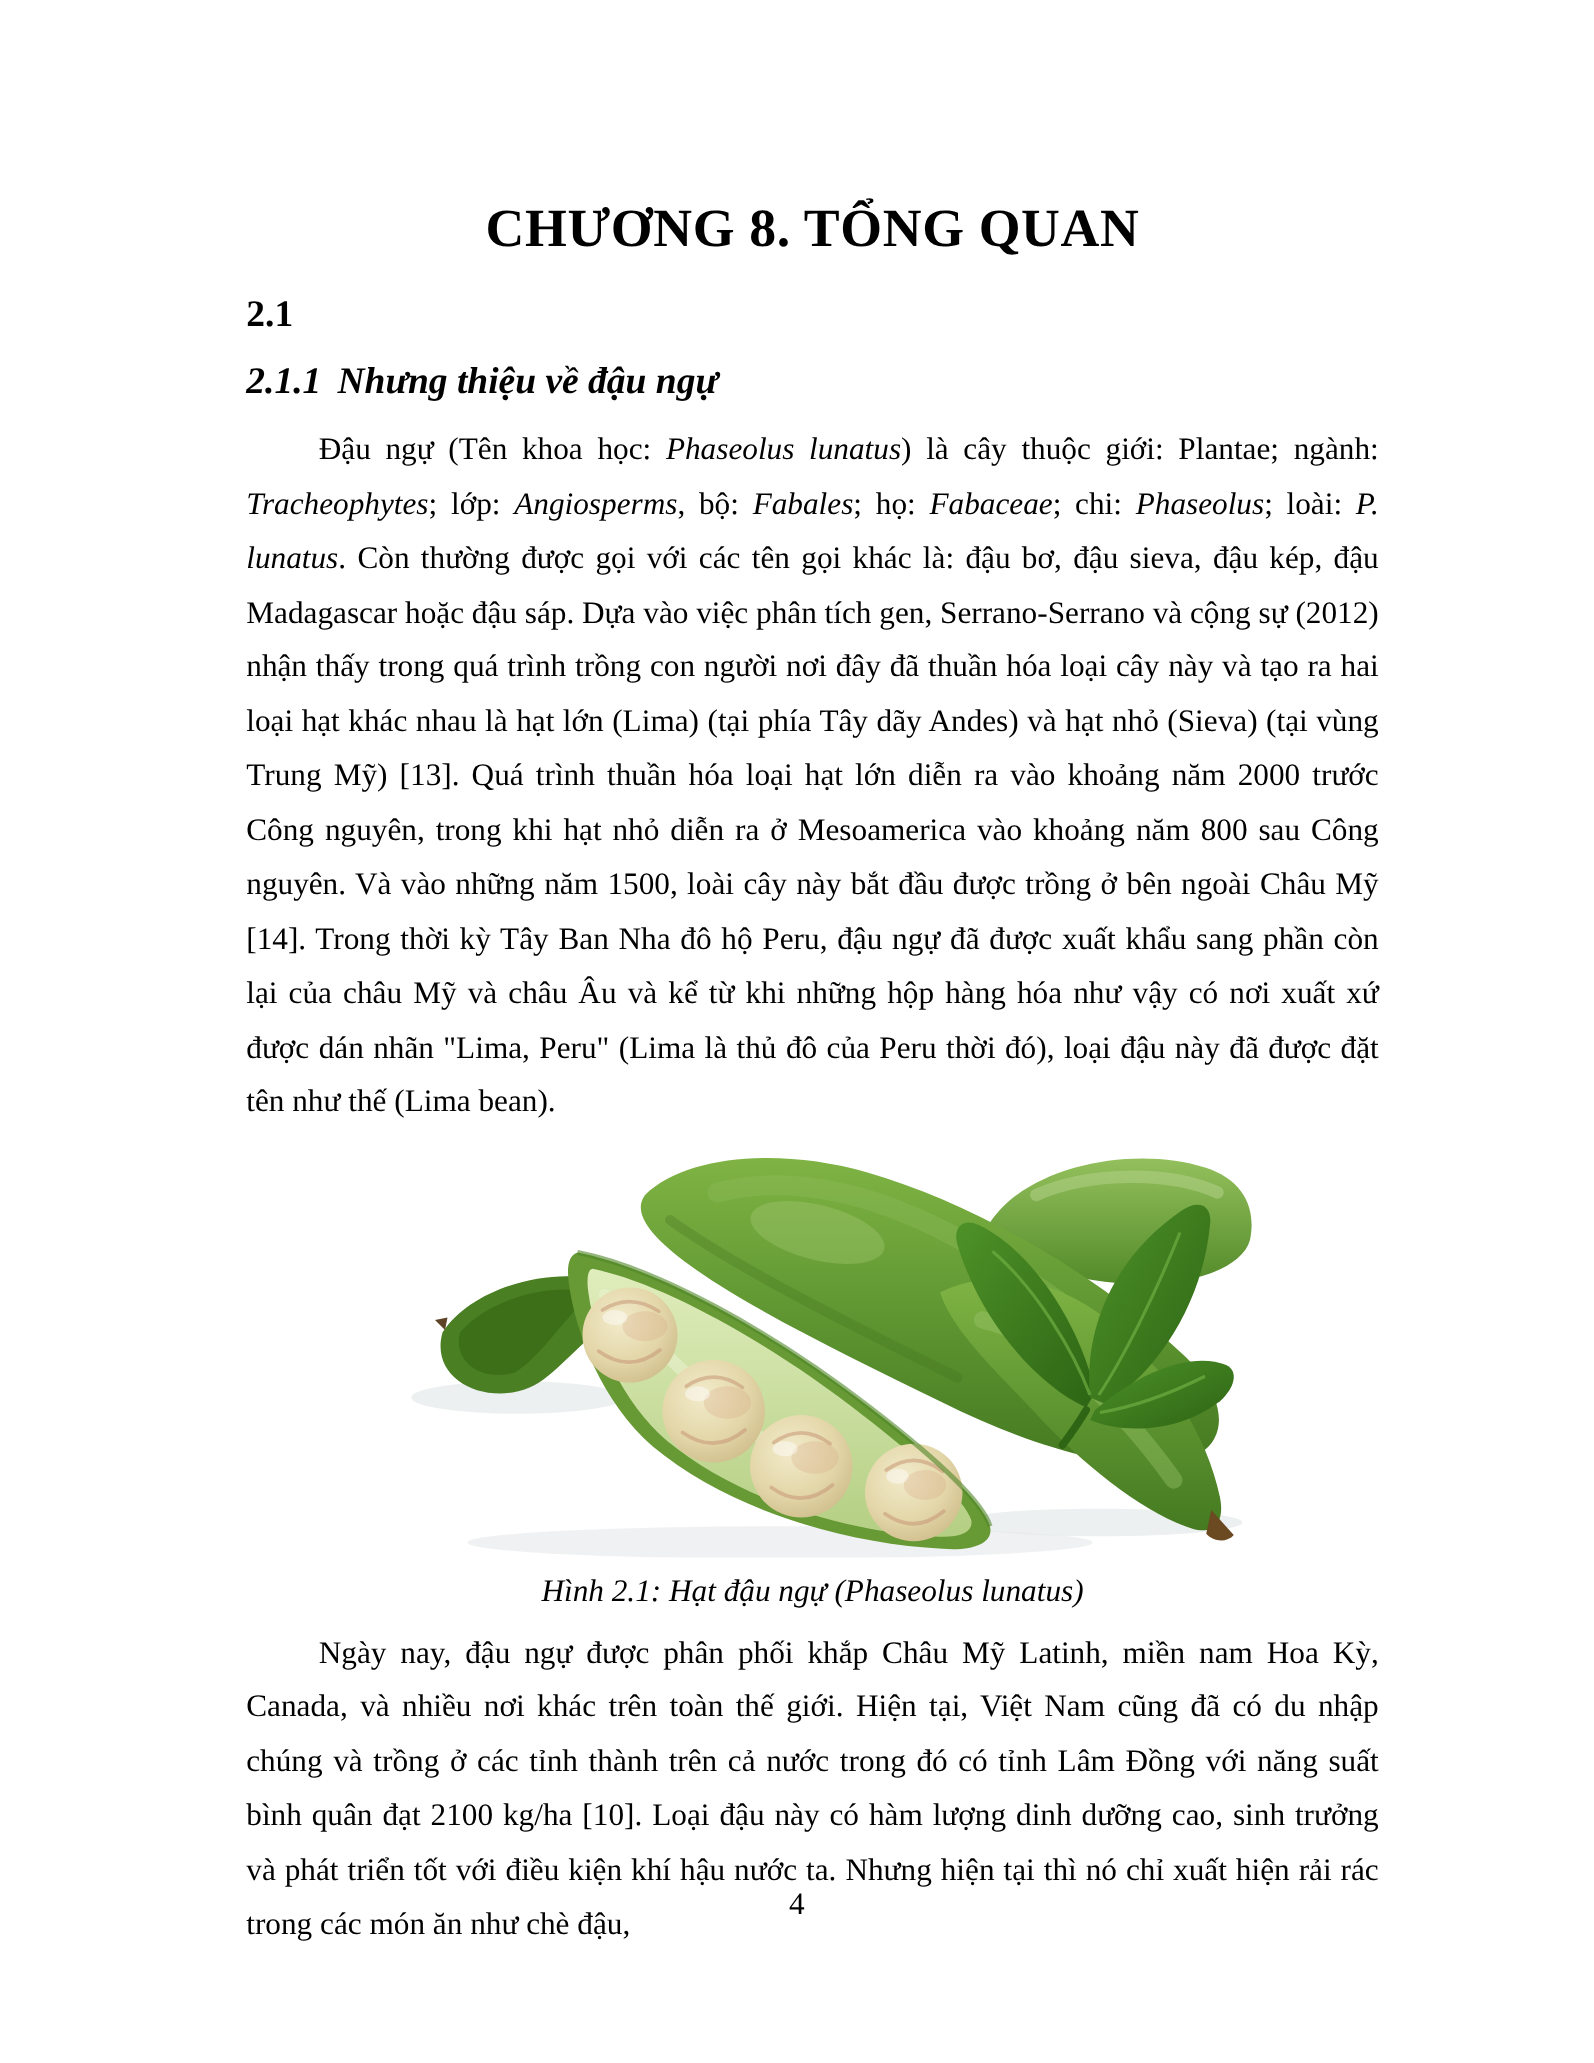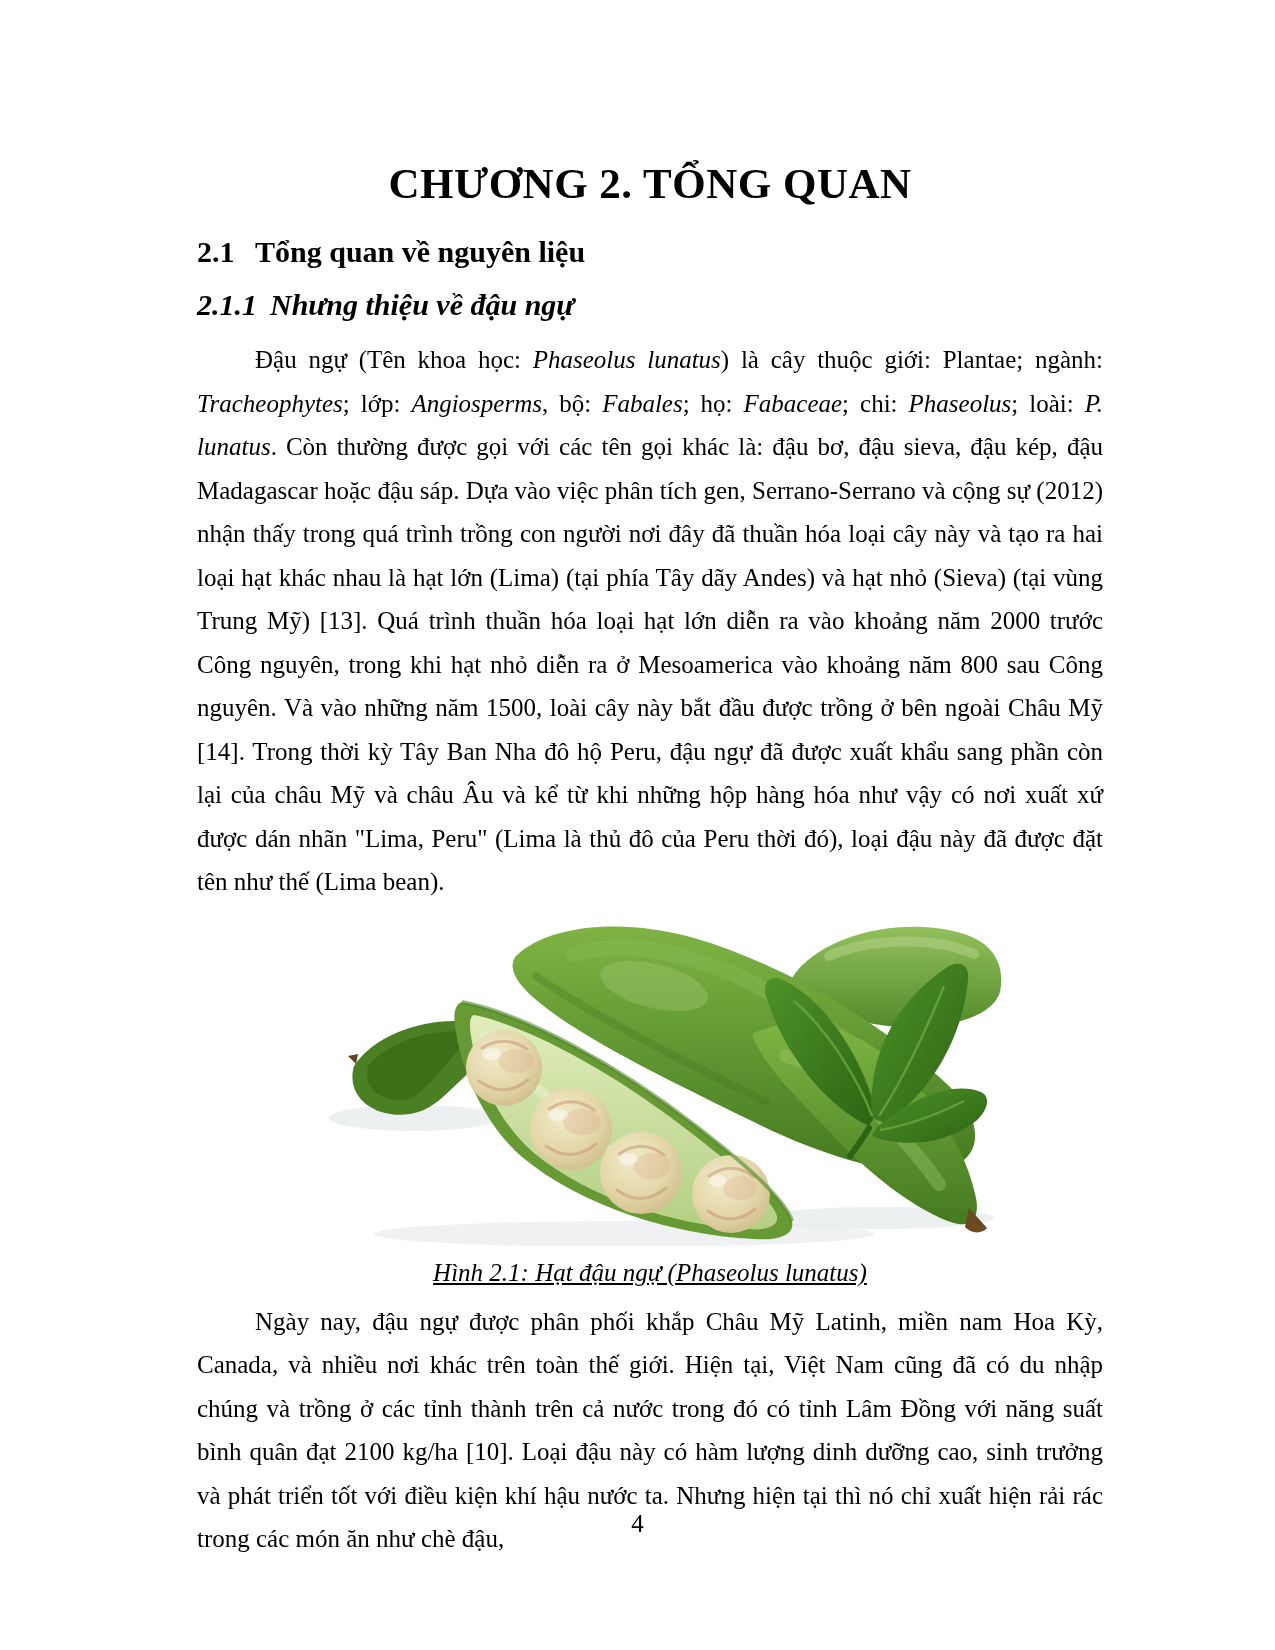--- a/index.html
+++ b/index.html
@@ -50,41 +50,39 @@
     width: 680px;
     height: 330px;
     margin-left: 28px;
   }
   .figure-caption {
     text-align: center;
     font-style: italic;
     font-size: 25px;
     line-height: 34px;
     margin: 6px 0 10px 0;
-    text-decoration: underline;
   }
   .page-number {
     position: absolute;
     left: 0;
     right: 0;
     bottom: 112px;
     text-align: center;
     font-size: 25px;
   }
 </style>
 </head>
 <body>
 
 <div class="page">
 
-  <h1 class="chapter-title">CHƯƠNG 2. TỔNG QUAN</h1>
+  <h1 class="chapter-title">CHƯƠNG 8. TỔNG QUAN</h1>
 
   <div class="heading-row">
     <span class="h-num-1">2.1</span>
-    <span>Tổng quan về nguyên liệu</span>
   </div>
 
   <div class="heading-row italic">
     <span class="h-num-2">2.1.1</span>
     <span>Nhưng thiệu về đậu ngự</span>
   </div>
 
   <p class="body-par"><span>Đậu ngự (Tên khoa học: </span><i>Phaseolus lunatus</i><span>) là cây thuộc giới: Plantae; ngành: </span><i>Tracheophytes</i><span>; lớp: </span><i>Angiosperms</i><span>, bộ: </span><i>Fabales</i><span>; họ: </span><i>Fabaceae</i><span>; chi: </span><i>Phaseolus</i><span>; loài: </span><i>P. lunatus</i><span>. Còn thường được gọi với các tên gọi khác là: đậu bơ, đậu sieva, đậu kép, đậu Madagascar hoặc đậu sáp. Dựa vào việc phân tích gen, Serrano-Serrano và cộng sự (2012) nhận thấy trong quá trình trồng con người nơi đây đã thuần hóa loại cây này và tạo ra hai loại hạt khác nhau là hạt lớn (Lima) (tại phía Tây dãy Andes) và hạt nhỏ (Sieva) (tại vùng Trung Mỹ) [13]. Quá trình thuần hóa loại hạt lớn diễn ra vào khoảng năm 2000 trước Công nguyên, trong khi hạt nhỏ diễn ra ở Mesoamerica vào khoảng năm 800 sau Công nguyên. Và vào những năm 1500, loài cây này bắt đầu được trồng ở bên ngoài Châu Mỹ [14]. Trong thời kỳ Tây Ban Nha đô hộ Peru, đậu ngự đã được xuất khẩu sang phần còn lại của châu Mỹ và châu Âu và kể từ khi những hộp hàng hóa như vậy có nơi xuất xứ được dán nhãn "Lima, Peru" (Lima là thủ đô của Peru thời đó), loại đậu này đã được đặt tên như thế (Lima bean).</span></p>
 
   <div class="figure-block">

